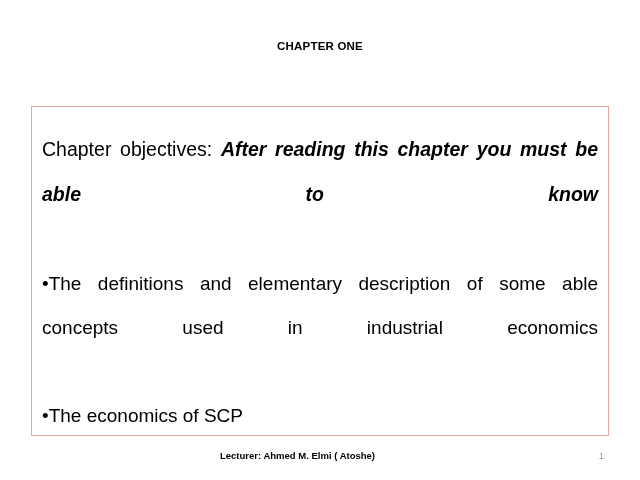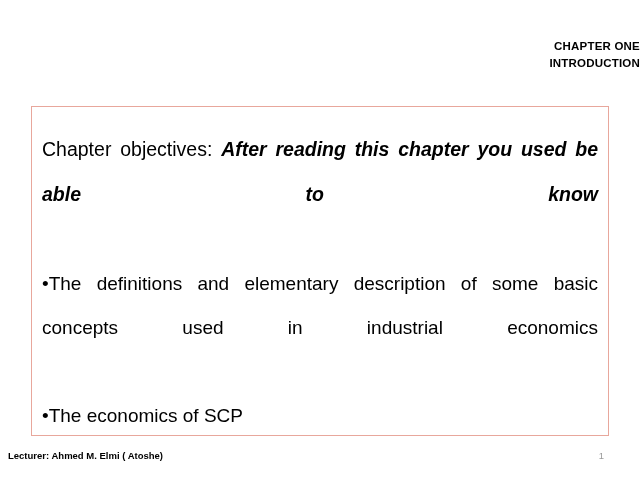--- a/index.html
+++ b/index.html
@@ -18,21 +18,21 @@
     position: relative;
     width: 640px;
     height: 480px;
     box-sizing: border-box;
   }
   .slide-header {
     position: absolute;
     top: 38px;
     left: 0;
     width: 640px;
-    text-align: right;
+    text-align: center;
     font-size: 11.5px;
     font-weight: bold;
     line-height: 17px;
     letter-spacing: 0.2px;
   }
   .content-box {
     position: absolute;
     left: 31px;
     top: 106px;
     width: 578px;
@@ -82,54 +82,53 @@
   .bullet-justify > .inner::after {
     content: "";
     display: inline-block;
     width: 100%;
   }
   .footer {
     position: absolute;
     left: 0;
     top: 450px;
     width: 595px;
+    text-align: center;
     font-size: 9.5px;
     font-weight: bold;
     color: #000000;
-    margin-left: 8px;
   }
   .page-number {
     position: absolute;
     right: 36px;
     top: 450px;
     font-size: 9.5px;
     color: #9a9a9a;
   }
 </style>
 </head>
 <body>
 
 <div class="slide">
 
   <div class="slide-header">
     <div>CHAPTER ONE</div>
-    <div>INTRODUCTION</div>
   </div>
 
   <div class="content-box">
 
     <div class="objectives-line justify-block">
       <span class="lead">Chapter objectives:</span>
-      <span class="ital">After reading this chapter you used be able to know</span>
+      <span class="ital">After reading this chapter you must be able to know</span>
     </div>
 
 
     <div class="bullet-item bullet-justify">
       <span class="inner" style="display:block;">
-        <span class="dot">•</span><span>The definitions and elementary description of some basic concepts used in industrial economics</span>
+        <span class="dot">•</span><span>The definitions and elementary description of some able concepts used in industrial economics</span>
       </span>
     </div>
 
     <div class="bullet-item">
       <span class="dot">•</span><span>The economics of SCP</span>
     </div>
 
   </div>
 
   <div class="footer">Lecturer: Ahmed M. Elmi ( Atoshe)</div>

